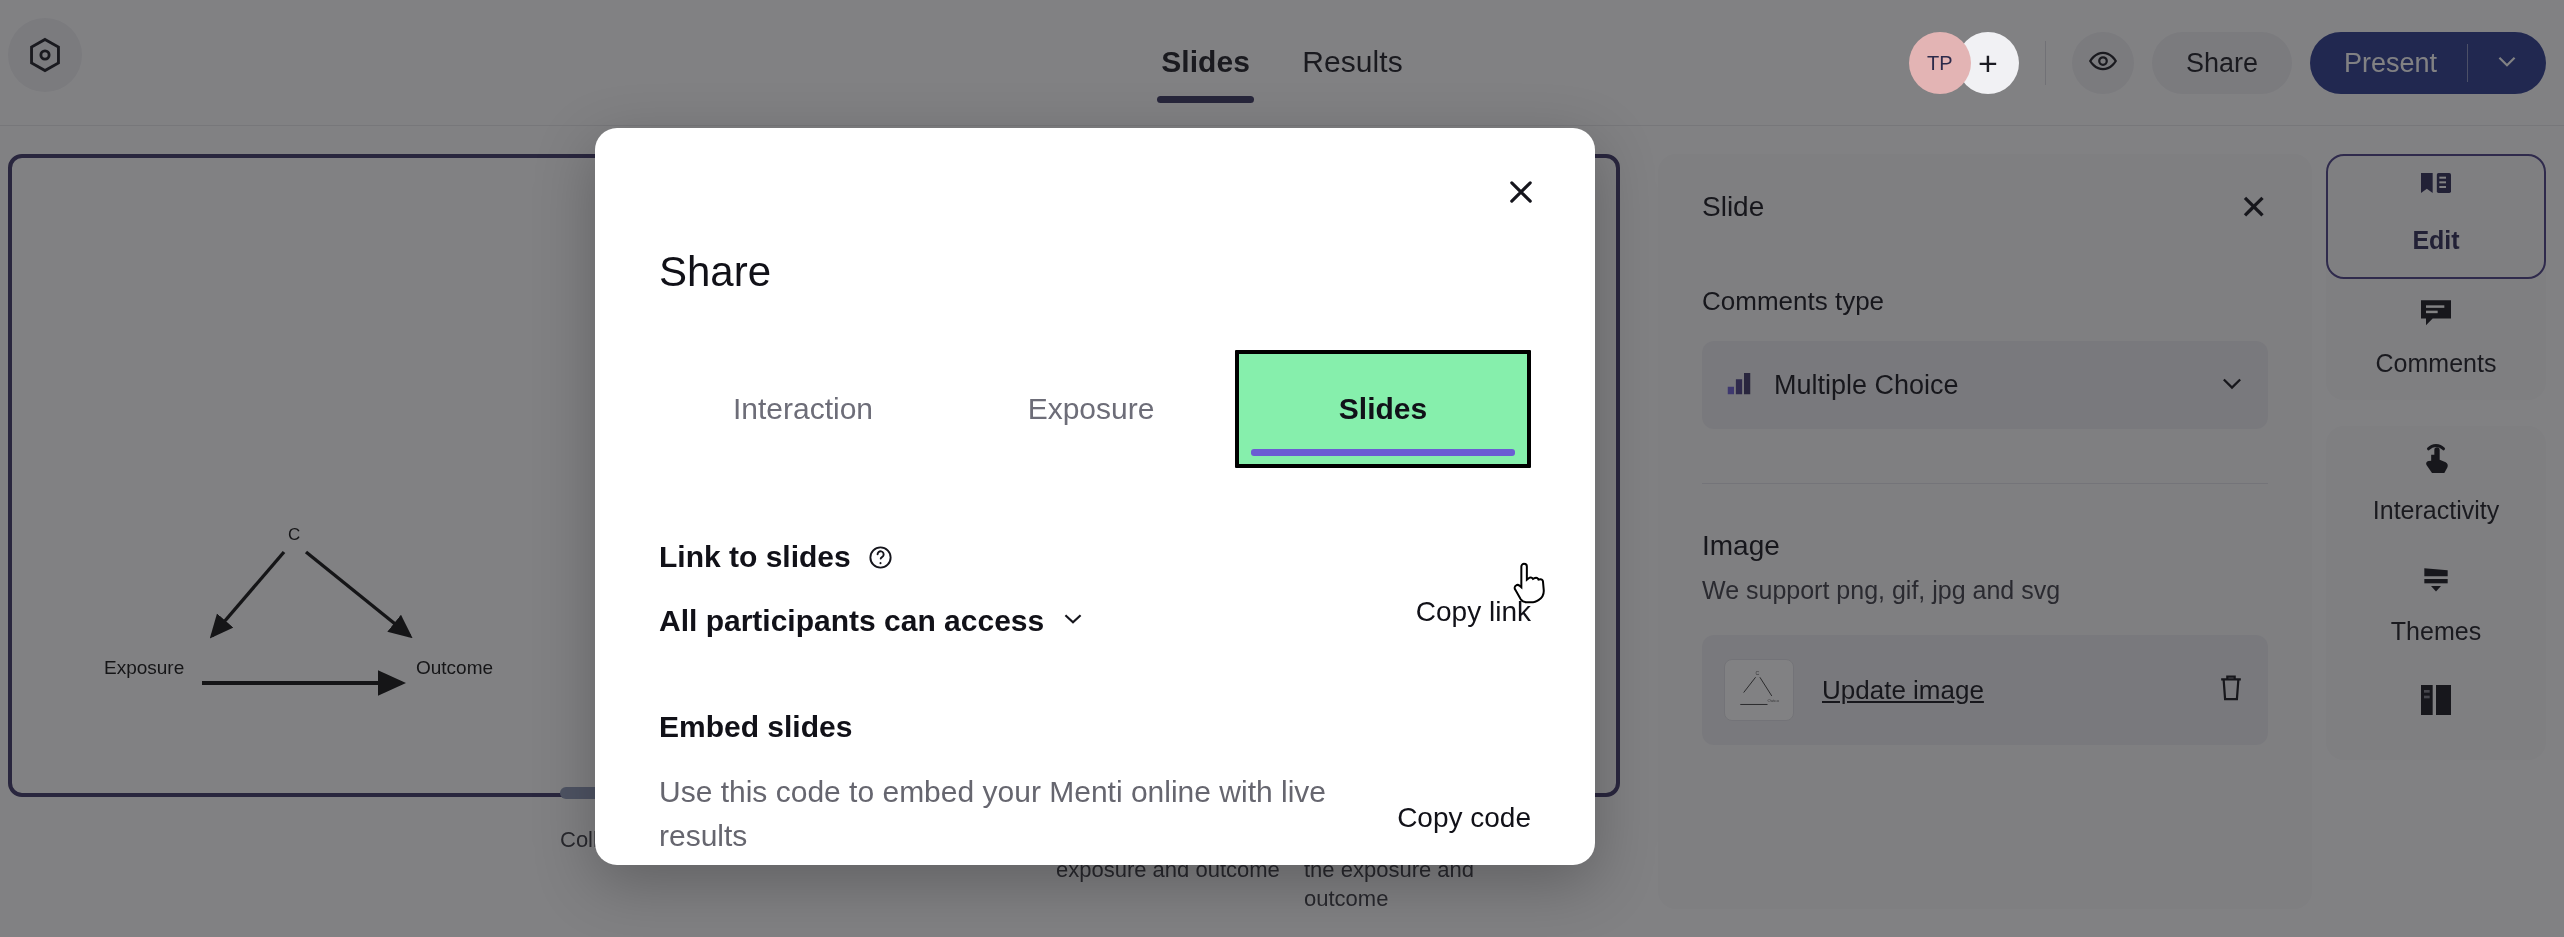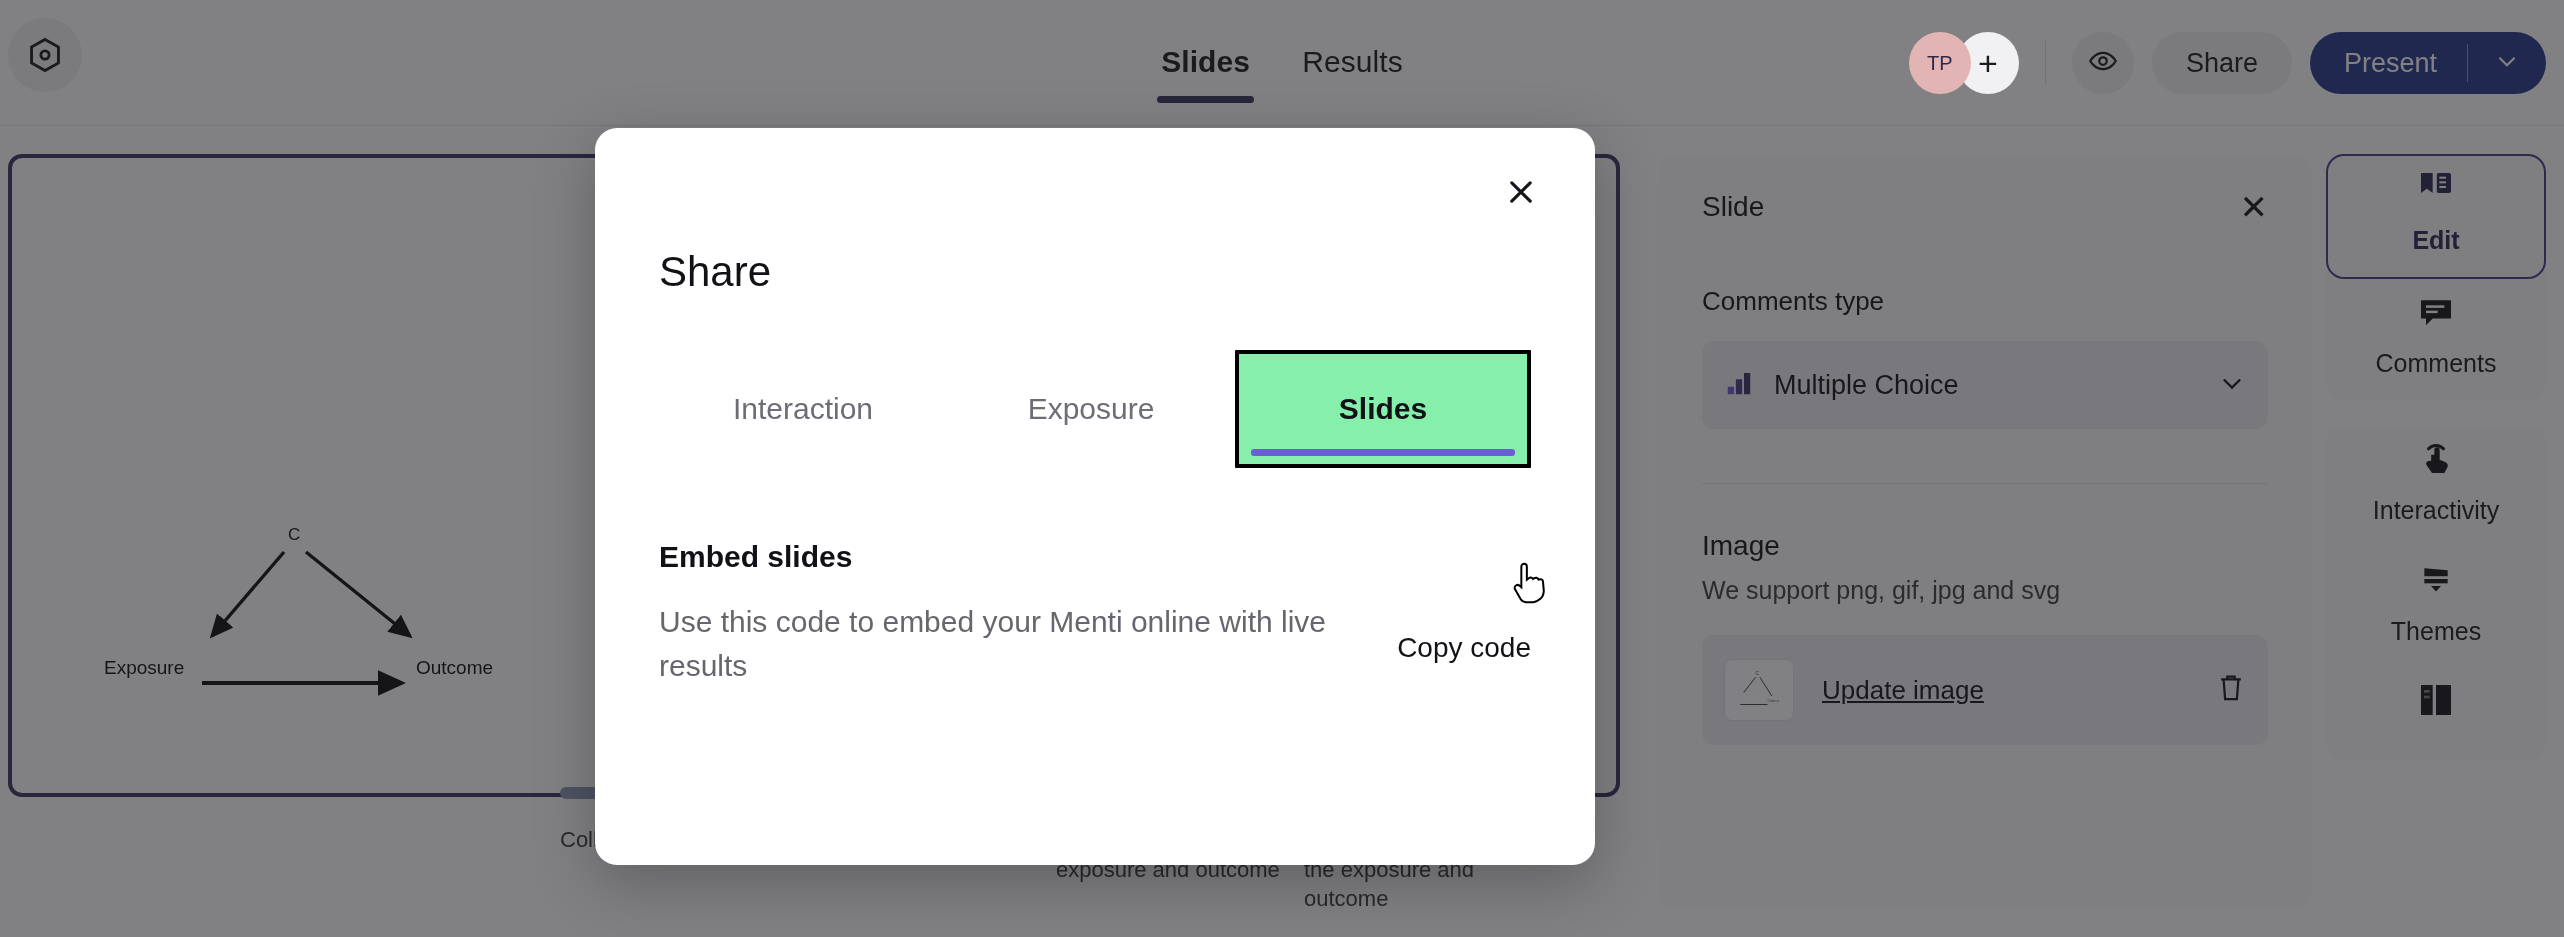--- a/index.html
+++ b/index.html
@@ -422,20 +422,43 @@
       <span>Interaction</span>
     </div>
     <div class="mtab">
       <span>Exposure</span>
     </div>
     <div class="mtab active">
       <span>Slides</span>
     </div>
   </div>
 
+  <div class="section">
+    <div class="row-head">
+      <div class="sec-title">Link to slides</div>
+      <span class="help-icon">
+        <svg width="27" height="27" viewBox="0 0 24 24" fill="none" stroke="#15151c" stroke-width="1.7">
+          <circle cx="12" cy="12" r="9"></circle>
+          <path d="M9.4 9.2a2.7 2.7 0 115.2 1c-.4 1.2-2.1 1.5-2.4 2.8" stroke-linecap="round"></path>
+          <circle cx="12" cy="17" r=".9" fill="#15151c" stroke="none"></circle>
+        </svg>
+      </span>
+    </div>
+
+    <div class="sec-sub">
+      <span>All participants can access</span>
+      <span>
+        <svg width="26" height="26" viewBox="0 0 24 24" fill="none" stroke="#15151c" stroke-width="2">
+          <path d="M5 9.5l7 6.5 7-6.5"></path>
+        </svg>
+      </span>
+    </div>
+
+    <div class="sec-action">Copy link</div>
+  </div>
 
   <div class="section">
     <div class="sec-title">Embed slides</div>
     <div class="sec-desc">Use this code to embed your Menti online with live results</div>
     <div class="sec-action lower">Copy code</div>
   </div>
 
   <div class="cursor-hand">
     <svg width="40" height="46" viewBox="0 0 26 30">
       <path d="M8.5 1.2c1 0 1.8.8 1.8 1.8v8.6l1.4-1.1c.7-.6 1.8-.5 2.4.2l.2.3 1.3-.6c.8-.3 1.7 0 2.1.7l.2.4 1.1-.2c.9-.1 1.7.5 1.8 1.4l.5 5.5c.2 2.6-1 5.1-3.2 6.5l-1.1.7c-.8.5-1.7.8-2.6.8H9.9c-1.4 0-2.8-.7-3.6-1.9L2.7 18c-.6-.9-.4-2.1.5-2.7.7-.5 1.7-.4 2.4.2l1.1 1V3c0-1 .8-1.8 1.8-1.8z" fill="#fff" stroke="#000" stroke-width="1.3"></path>

